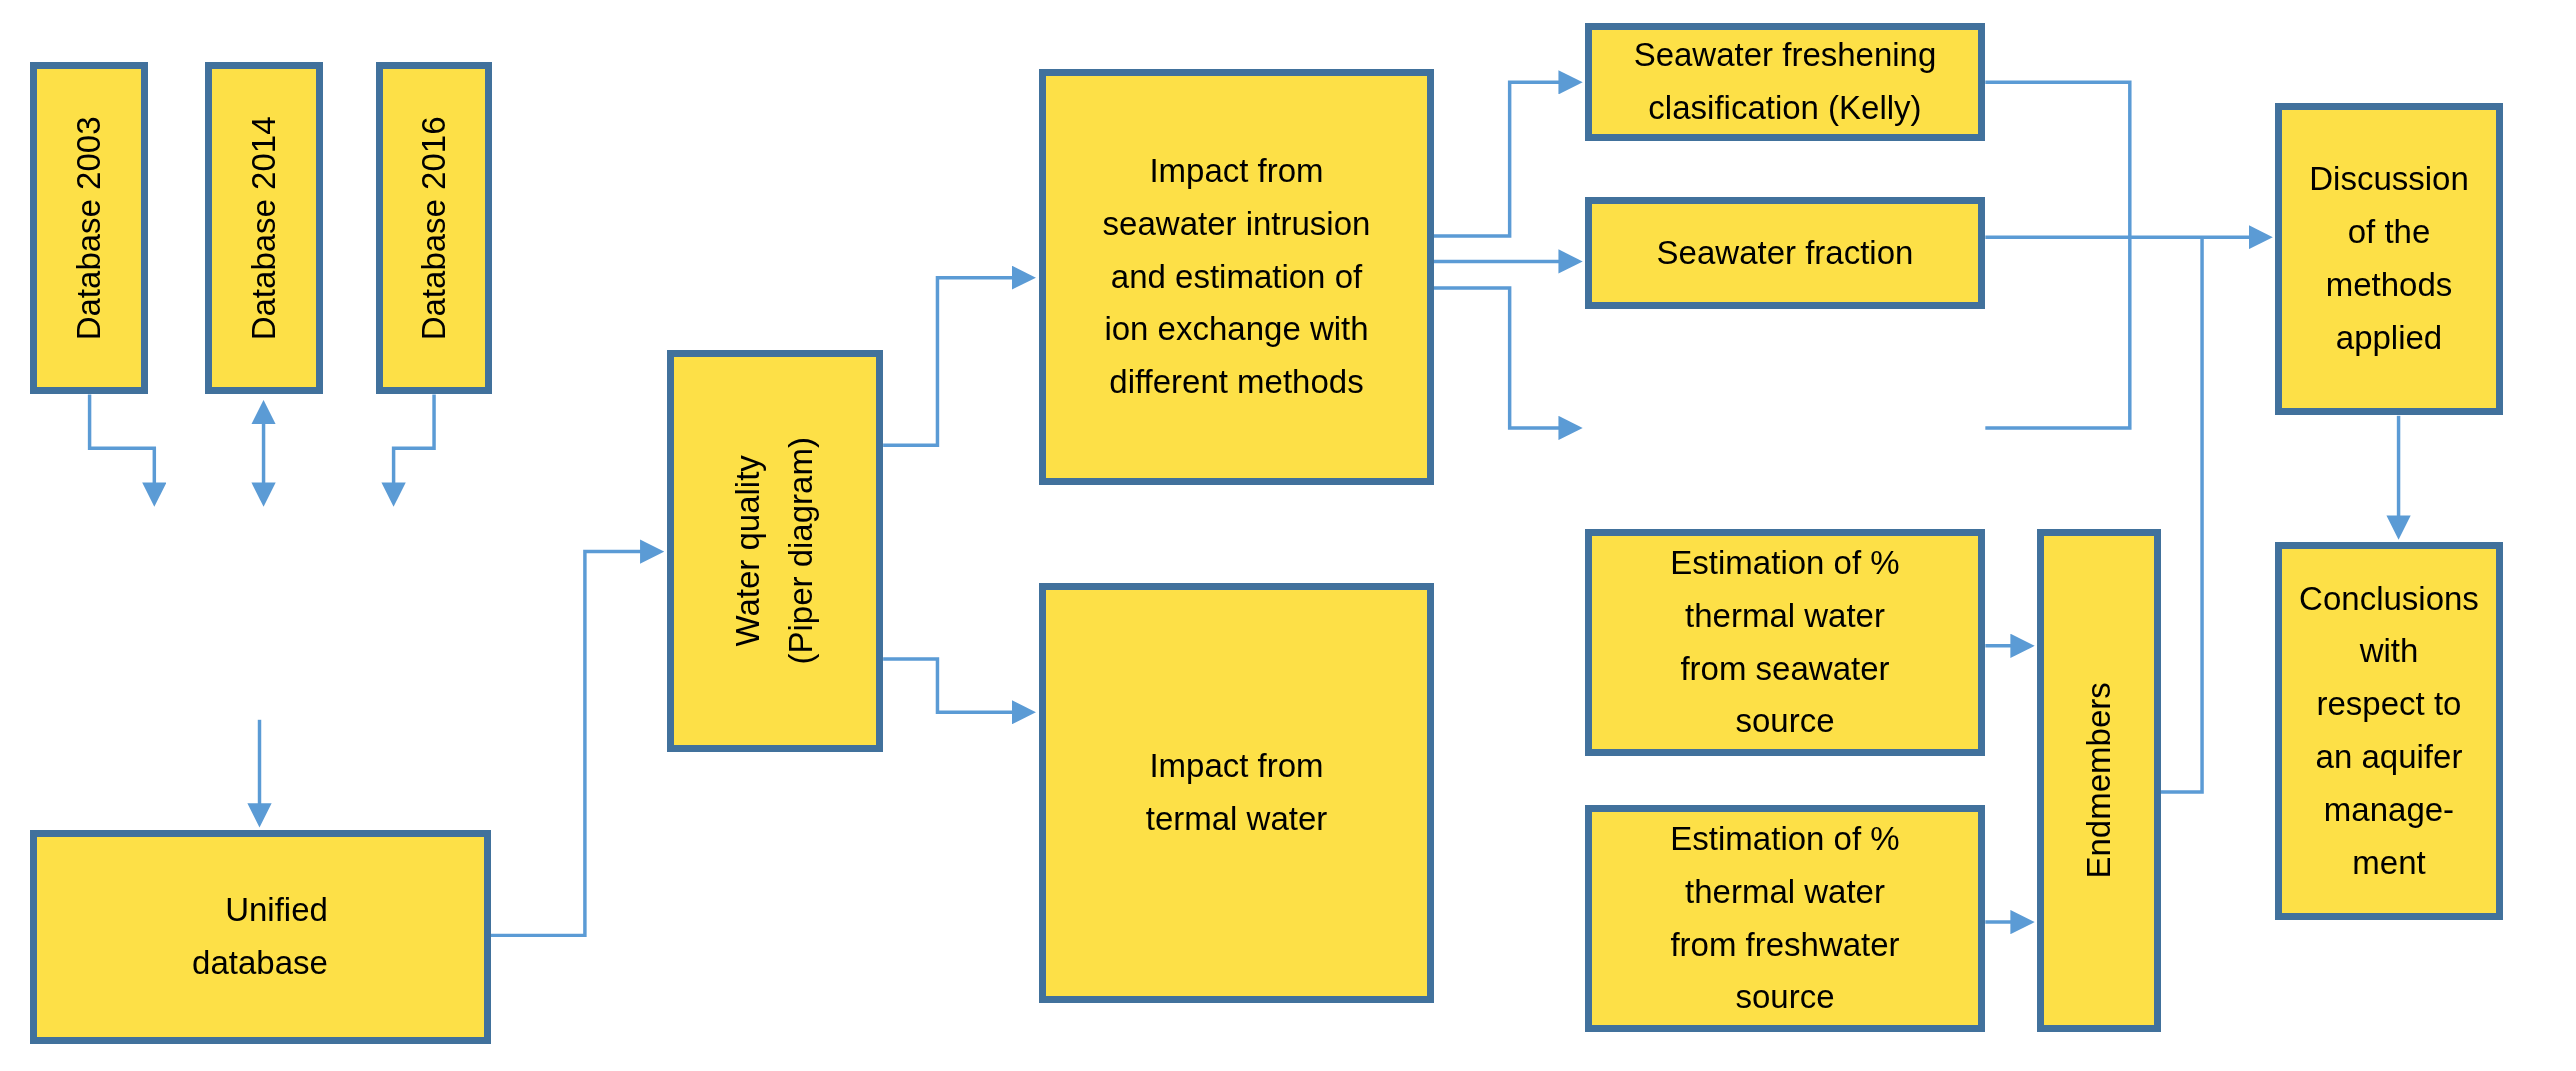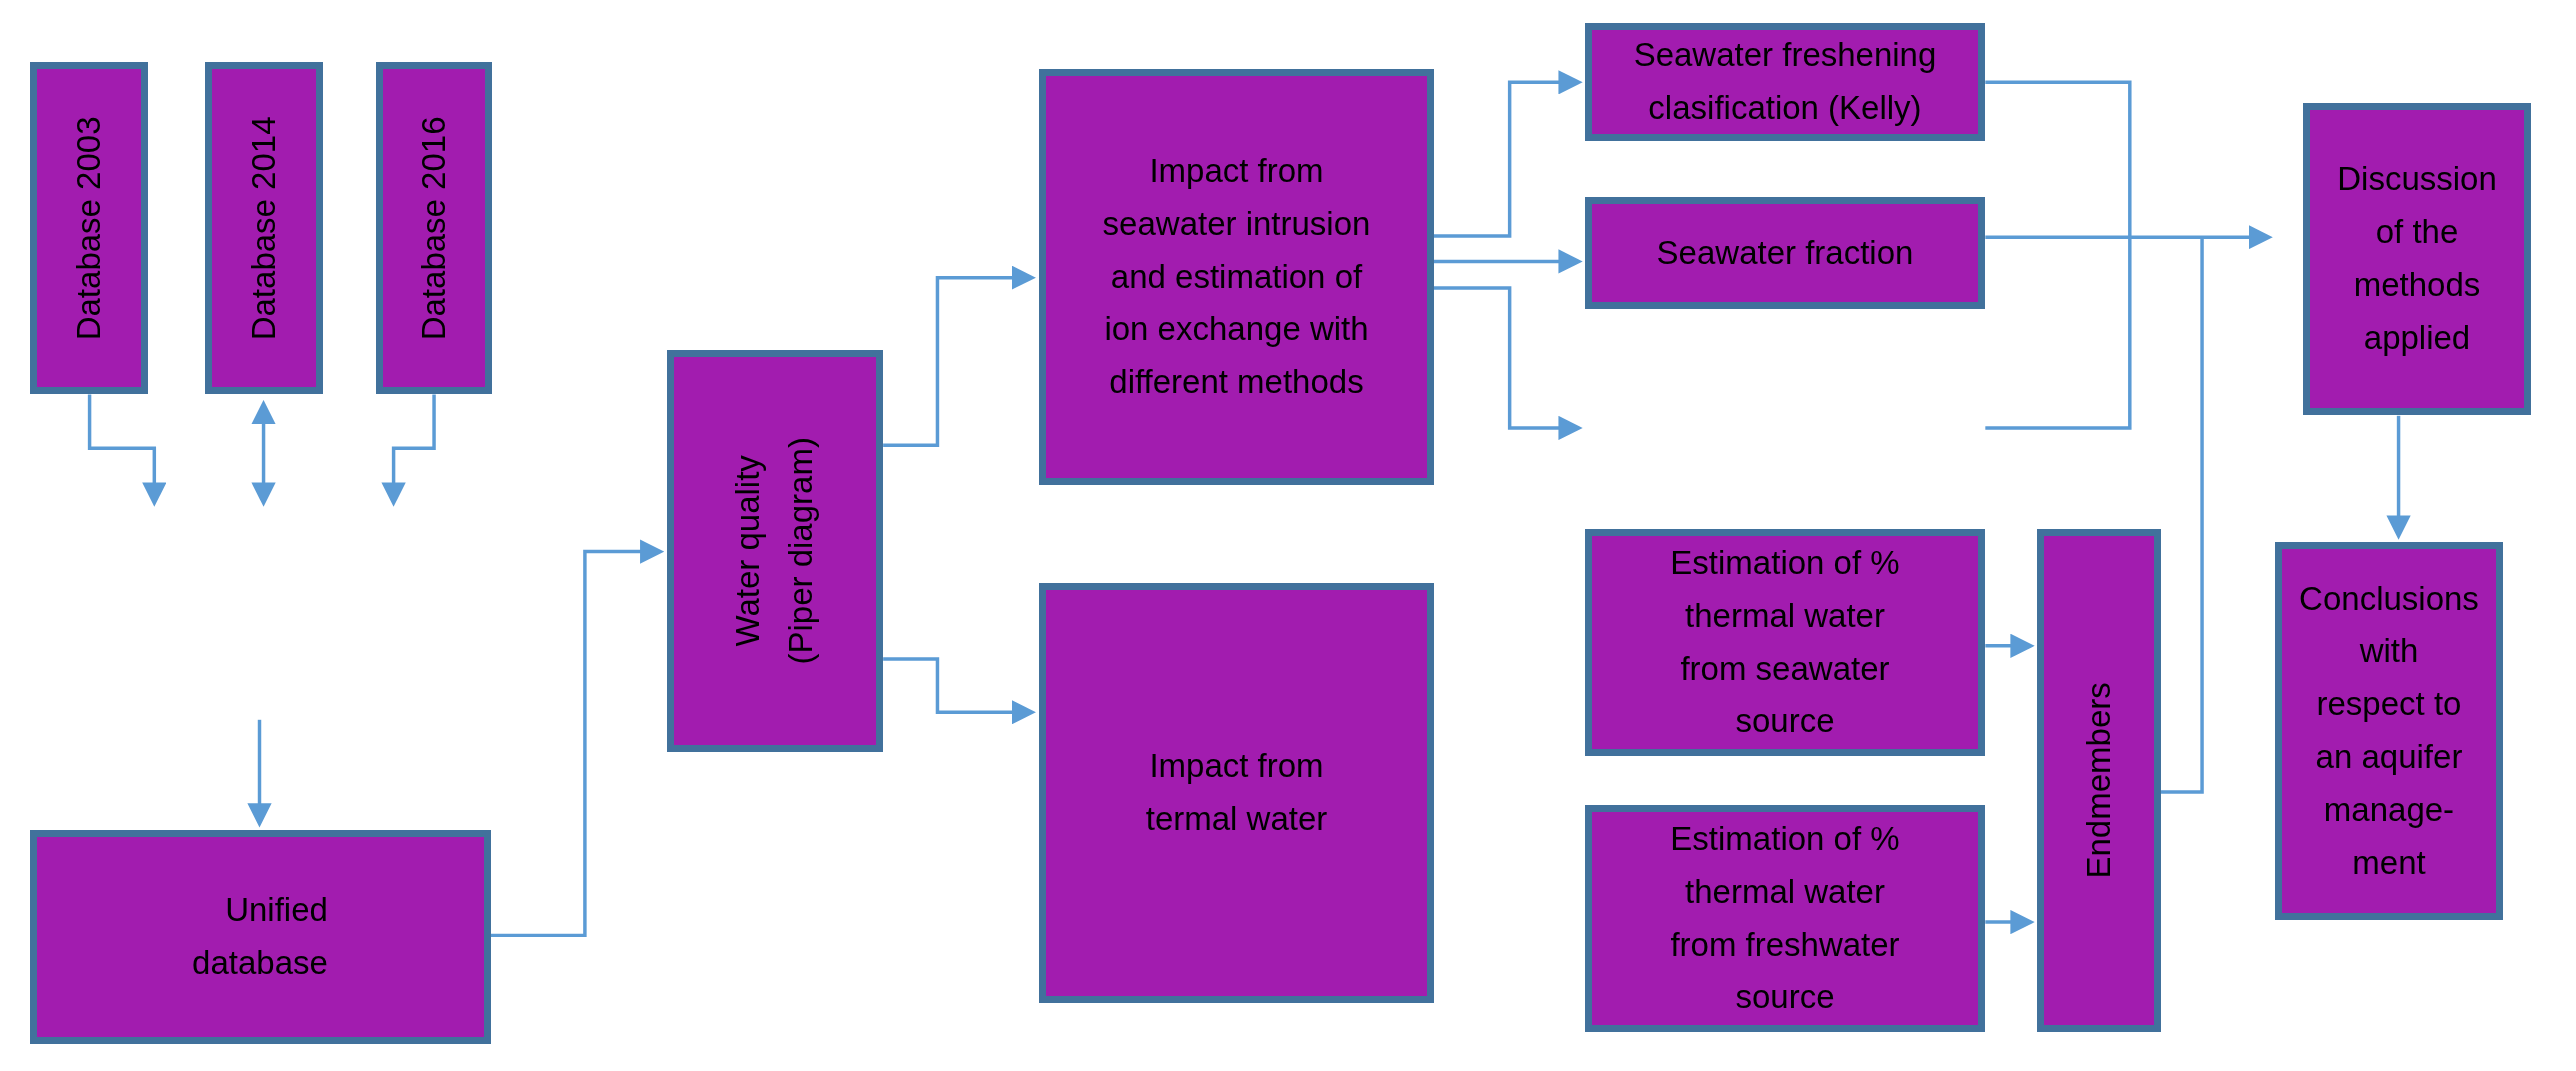--- a/index.html
+++ b/index.html
@@ -12,21 +12,21 @@
   #canvas{
     position:relative;
     width:2576px;height:1072px;
     background:var(--bg);
     font-family:"Liberation Sans", sans-serif;
     color:var(--text);
     overflow:hidden;
   }
   .box{
     position:absolute;
-    background:#a21caf;
+    background:#fde047;
     border:7px solid var(--border);
     display:flex;align-items:center;justify-content:center;
     text-align:center;
     font-size:33px;
     line-height:1.6;
     box-sizing:border-box;
     z-index:2;
   }
   .label{white-space:pre-line;}
   .rot{transform:rotate(-90deg);white-space:pre;text-align:center;}
@@ -40,21 +40,21 @@
   #unified     {left:29.5px;   top:830px; width:461px; height:214px;text-align:right;}
   #waterq      {left:667px; top:350px;  width:216px; height:402px;}
   #impact-sea  {left:1039px; top:69px;  width:395px; height:416px;}
   #kelly       {left:1585px; top:23px;   width:400px; height:118px;}
   #seafrac     {left:1585px; top:197px;  width:400px; height:112px;}
   #hfe         {left:1585px; top:375px;  width:400px; height:107px;}
   #impact-termal{left:1039px;top:583px; width:395px; height:420px;}
   #est-sea     {left:1585px; top:529px;  width:400px; height:227px;}
   #est-fresh   {left:1585px; top:805px; width:400px; height:227px;}
   #endmembers  {left:2037px; top:529px;  width:124px; height:503px;}
-  #discussion  {left:2275px; top:103px;  width:228px; height:312px;margin-left:28px;}
+  #discussion  {left:2275px; top:103px;  width:228px; height:312px;}
   #conclusions {left:2275px; top:542px;  width:228px; height:378px;}
 </style>
 </head>
 <body>
 
 <div id="canvas">
 
   <svg class="wires" width="2576" height="1072" viewBox="0 0 4457 1854">
     <defs>
       <marker id="ah" viewBox="0 0 10 10" refX="8" refY="5" markerWidth="7" markerHeight="7" markerUnits="strokeWidth" orient="auto-start-reverse">

